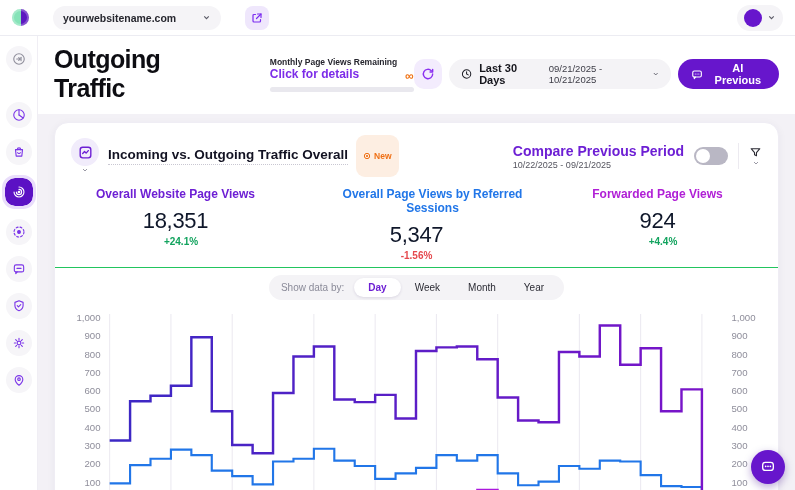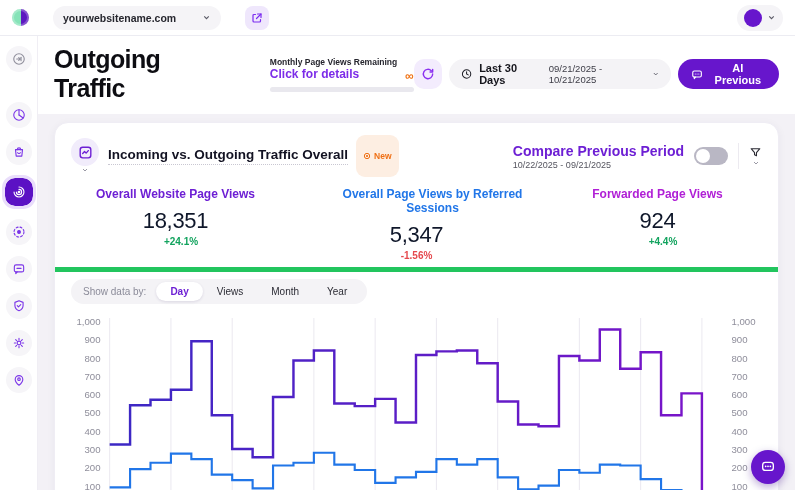--- a/index.html
+++ b/index.html
@@ -79,22 +79,22 @@
 
   
   .metrics { display:flex; padding:8px 0 6px 0; }
   .metric { flex:1; text-align:center; }
   .metric-label { font-size:12px; font-weight:700; }
   .metric-value { font-size:22px; font-weight:400; color:#0f172a; margin-top:7px; letter-spacing:-0.3px; }
   .metric-change { font-size:10px; font-weight:700; margin-top:2px; }
   .up { color:#12a35e;padding-left:11px; } .down { color:#e5484d; }
 
   
-  .showby-row { border-top:5px solid #22c55e; padding:7px 16px 4px 16px;
-    display:flex; justify-content:flex-start; }
+  .showby-row { border-top:1px solid #22c55e; padding:7px 16px 4px 16px;
+    display:flex; justify-content:center; }
   .seg { display:flex; align-items:center; background:#f4f3f6; border-radius:15px; padding:3px 6px 3px 12px; }
   .seg-label { font-size:10px; color:#8b8b99; margin-right:10px; }
   .seg-opt { font-size:10px; color:#2c2c35; padding:4px 14px; border-radius:12px; cursor:pointer; }
   .seg-opt.on { background:#fff; color:#6d1fd4; font-weight:800; box-shadow:0 1px 3px rgba(40,20,90,.12); }
 
   .chart-wrap { flex:1; padding:2px 8px 8px 8px; }
 
   
   .fab { position:fixed; right:10px; bottom:6px; width:34px; height:34px; border:none; border-radius:50%;
     background:#6716cc; color:#fff; display:flex; align-items:center; justify-content:center;
@@ -297,21 +297,21 @@
             <div class="metric-label" style="color: rgb(176, 31, 214);">Forwarded Page Views</div>
             <div class="metric-value">924</div>
             <div class="metric-change up">+4.4%</div>
           </div>
         </div>
 
         <div class="showby-row">
           <div class="seg">
             <span class="seg-label">Show data by:</span>
             <span class="seg-opt on">Day</span>
-            <span class="seg-opt">Views</span>
+            <span class="seg-opt">Week</span>
             <span class="seg-opt">Month</span>
             <span class="seg-opt">Year</span>
           </div>
         </div>
 
         <div class="chart-wrap">
           <svg id="chart" viewBox="0 0 697 224" width="100%" height="100%" preserveAspectRatio="none">
               <defs>
                 <linearGradient id="grad0" x1="0" y1="0" x2="1" y2="0">
                   <stop offset="0%" stop-color="#3b28c4"></stop>

